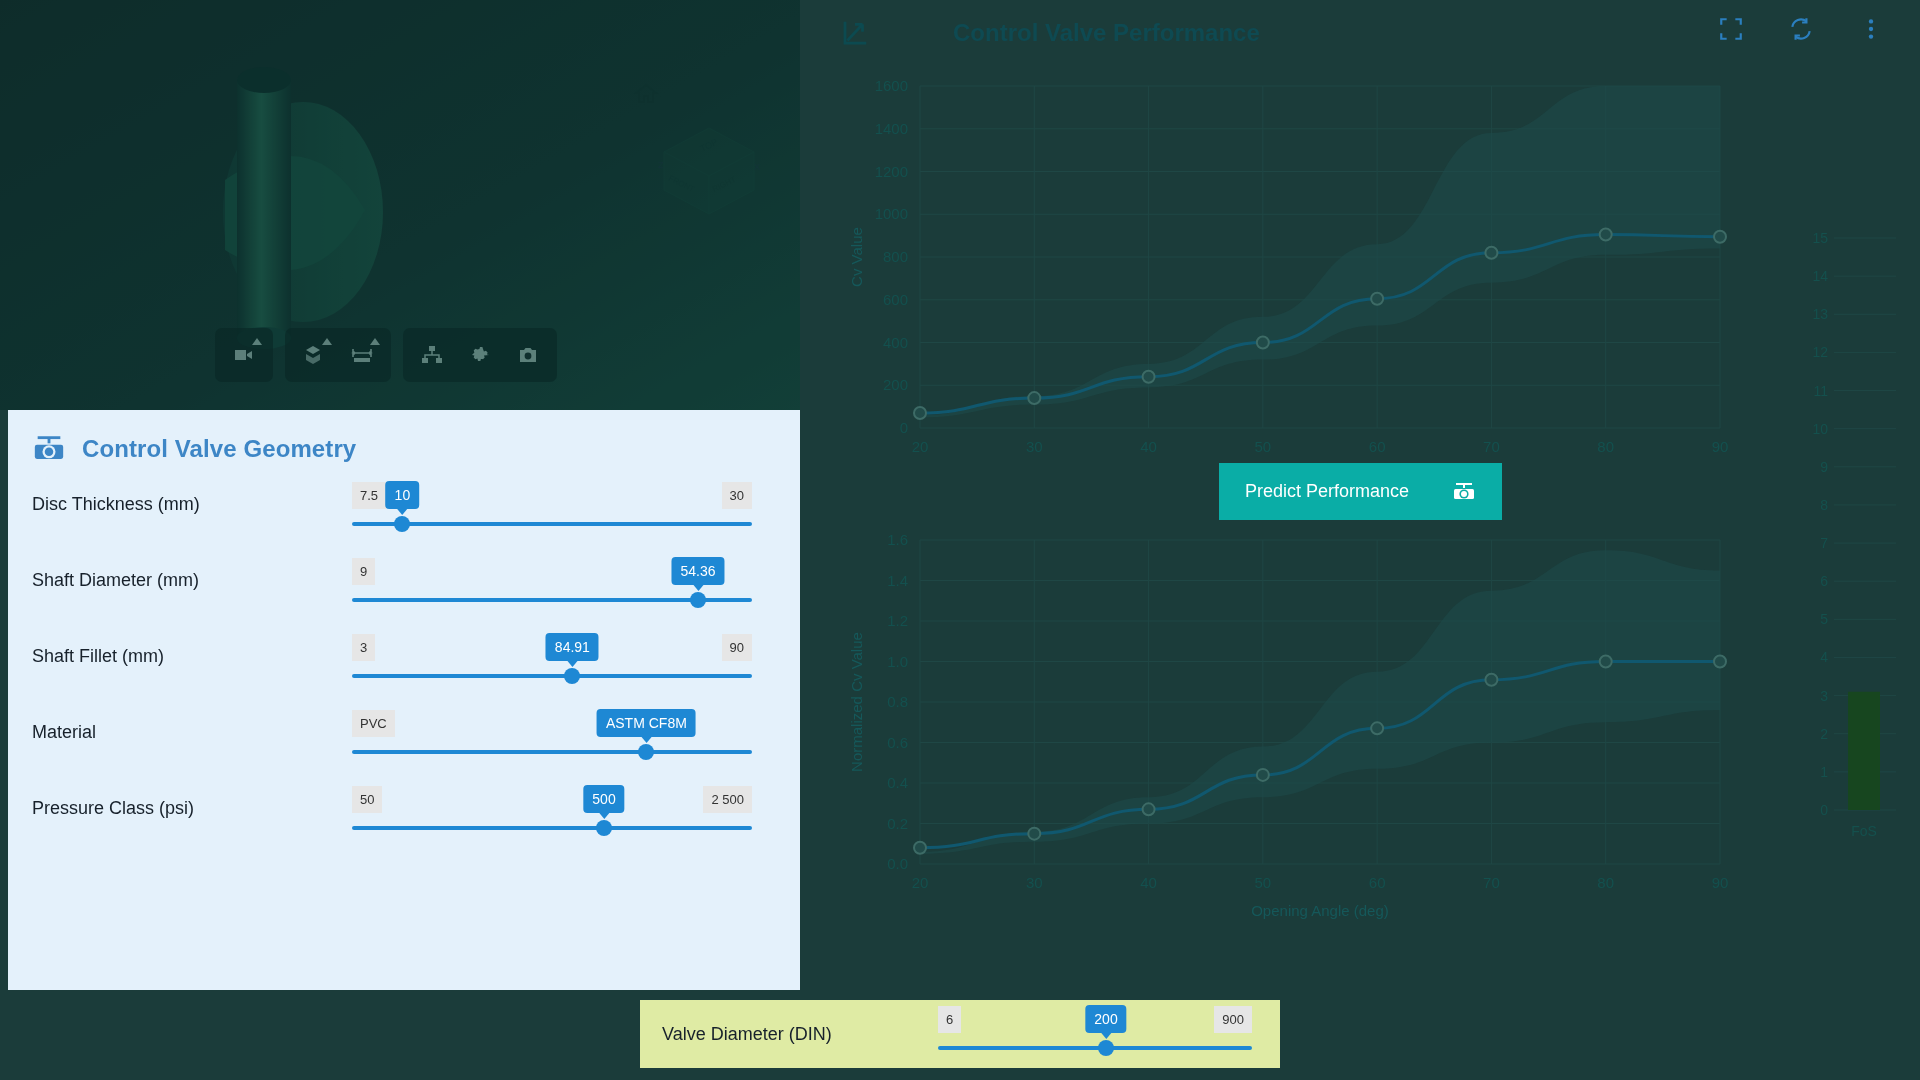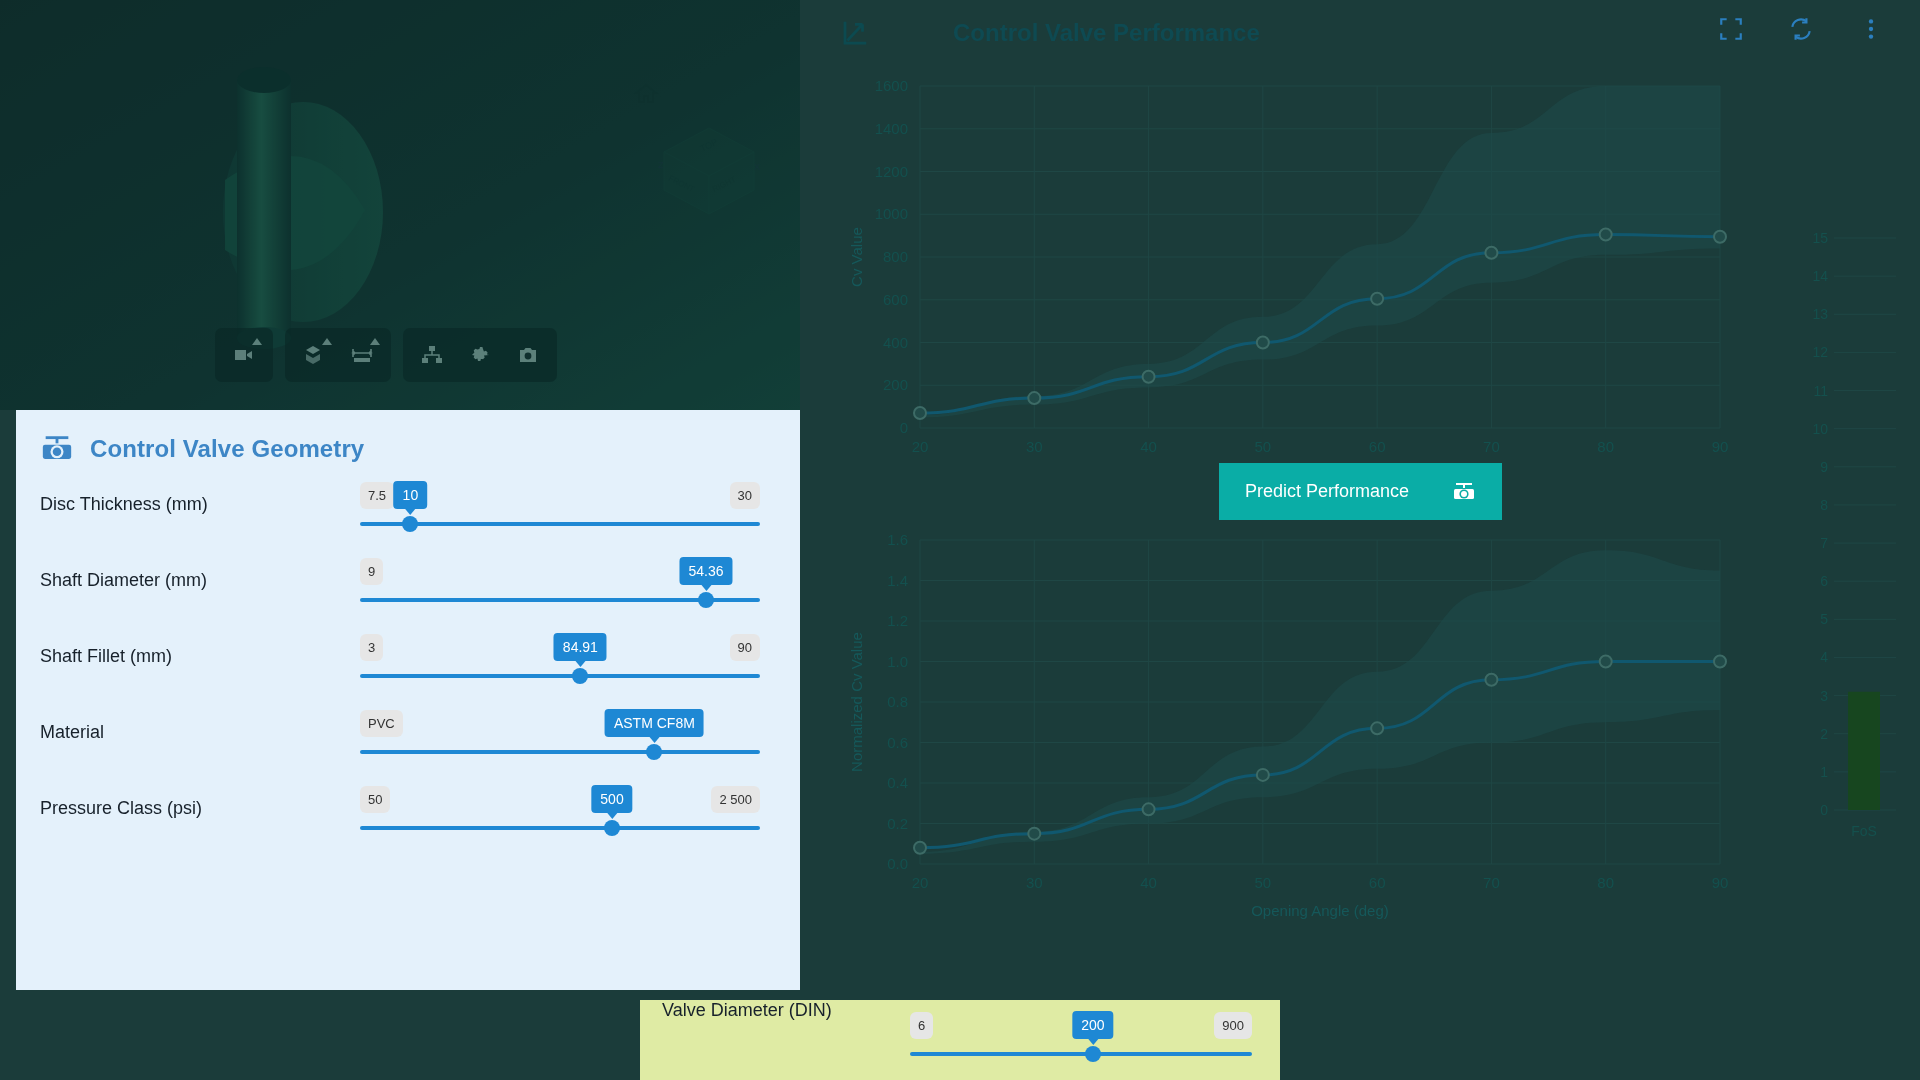--- a/index.html
+++ b/index.html
@@ -38,21 +38,21 @@
   }
   .tbtn svg { width: 24px; height: 24px; fill: currentColor; }
   .tbtn .caret {
     position: absolute; right: 3px; top: 3px;
     width: 0; height: 0; border-left: 5px solid transparent;
     border-right: 5px solid transparent; border-bottom: 7px solid currentColor;
   }
 
   
   #params {
-    position: absolute; left: 16px; top: 410px; width: 800px; height: 580px;
+    position: absolute; left: 8px; top: 410px; width: 800px; height: 580px;
     background: #e4f1fb;
   }
   #params-head { display: flex; align-items: center; gap: 16px; padding: 22px 0 0 24px; }
   #params-head .vicon { width: 34px; height: 34px; fill: #3d86c6; }
   #params-title { font-size: 24px; font-weight: bold; color: #3d86c6; letter-spacing: .1px; }
 
   .slider-row { display: flex; align-items: center; padding: 0 24px; height: 76px; }
   .slider-label { width: 320px; font-size: 18px; color: #17212b; }
   .slider-wrap { position: relative; flex: 1; height: 76px; margin-right: 32px; }
   .track {
@@ -68,29 +68,29 @@
     background: #1e88d4; color: #fff; font-size: 14px; line-height: 1;
     padding: 7px 9px; border-radius: 4px; white-space: nowrap;
   }
   .bubble::after {
     content: ""; position: absolute; left: 50%; top: 100%; transform: translateX(-50%);
     border-left: 5px solid transparent; border-right: 5px solid transparent;
     border-top: 6px solid #1e88d4;
   }
   .endcap {
     position: absolute; bottom: 33px; background: #e6e6e6; color: #333;
-    font-size: 13px; line-height: 1; padding: 7px 8px; border-radius: 6px; white-space: nowrap;
+    font-size: 13px; line-height: 1; padding: 7px 8px; border-radius: 0; white-space: nowrap;
   }
   .endcap.lo { left: 0; }
   .endcap.hi { right: 0; }
 
   
   #din-bar {
-    position: absolute; left: 640px; top: 1000px; width: 640px; height: 80px;
-    background: #dfeba4; z-index: 6; display: flex; align-items: flex-start;
+    position: absolute; left: 640px; top: 1000px; width: 640px; height: 68px;
+    background: #dfeba4; z-index: 6; display: flex; align-items: center; gap: 28px;
   }
   #din-bar .slider-label { width: 270px; padding-left: 22px; font-size: 18px; color: #17212b; }
   #din-bar .slider-wrap { height: 80px; margin-right: 28px; }
   #din-bar .track { bottom: 24px; }
   #din-bar .thumb { bottom: 18px; }
   #din-bar .bubble, #din-bar .endcap { bottom: 41px; }
 
   
   #charts {
     position: absolute; left: 800px; top: 0; width: 1120px; height: 1080px;

